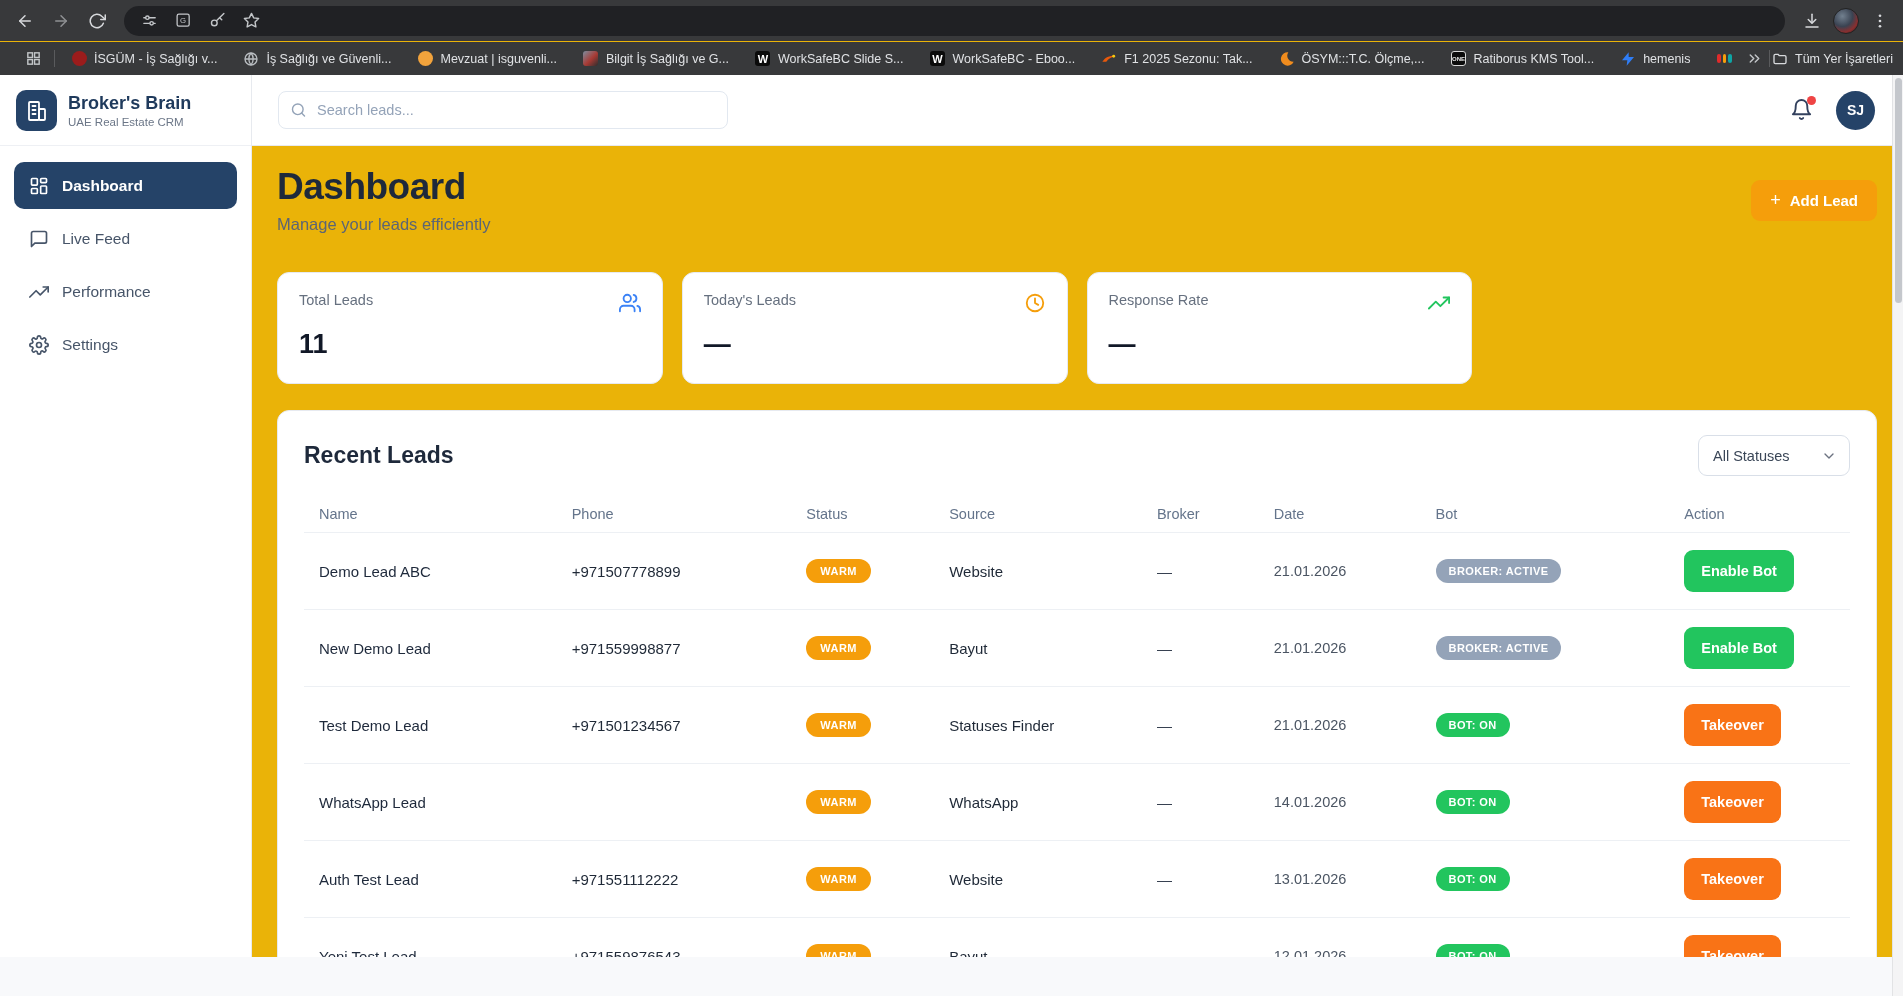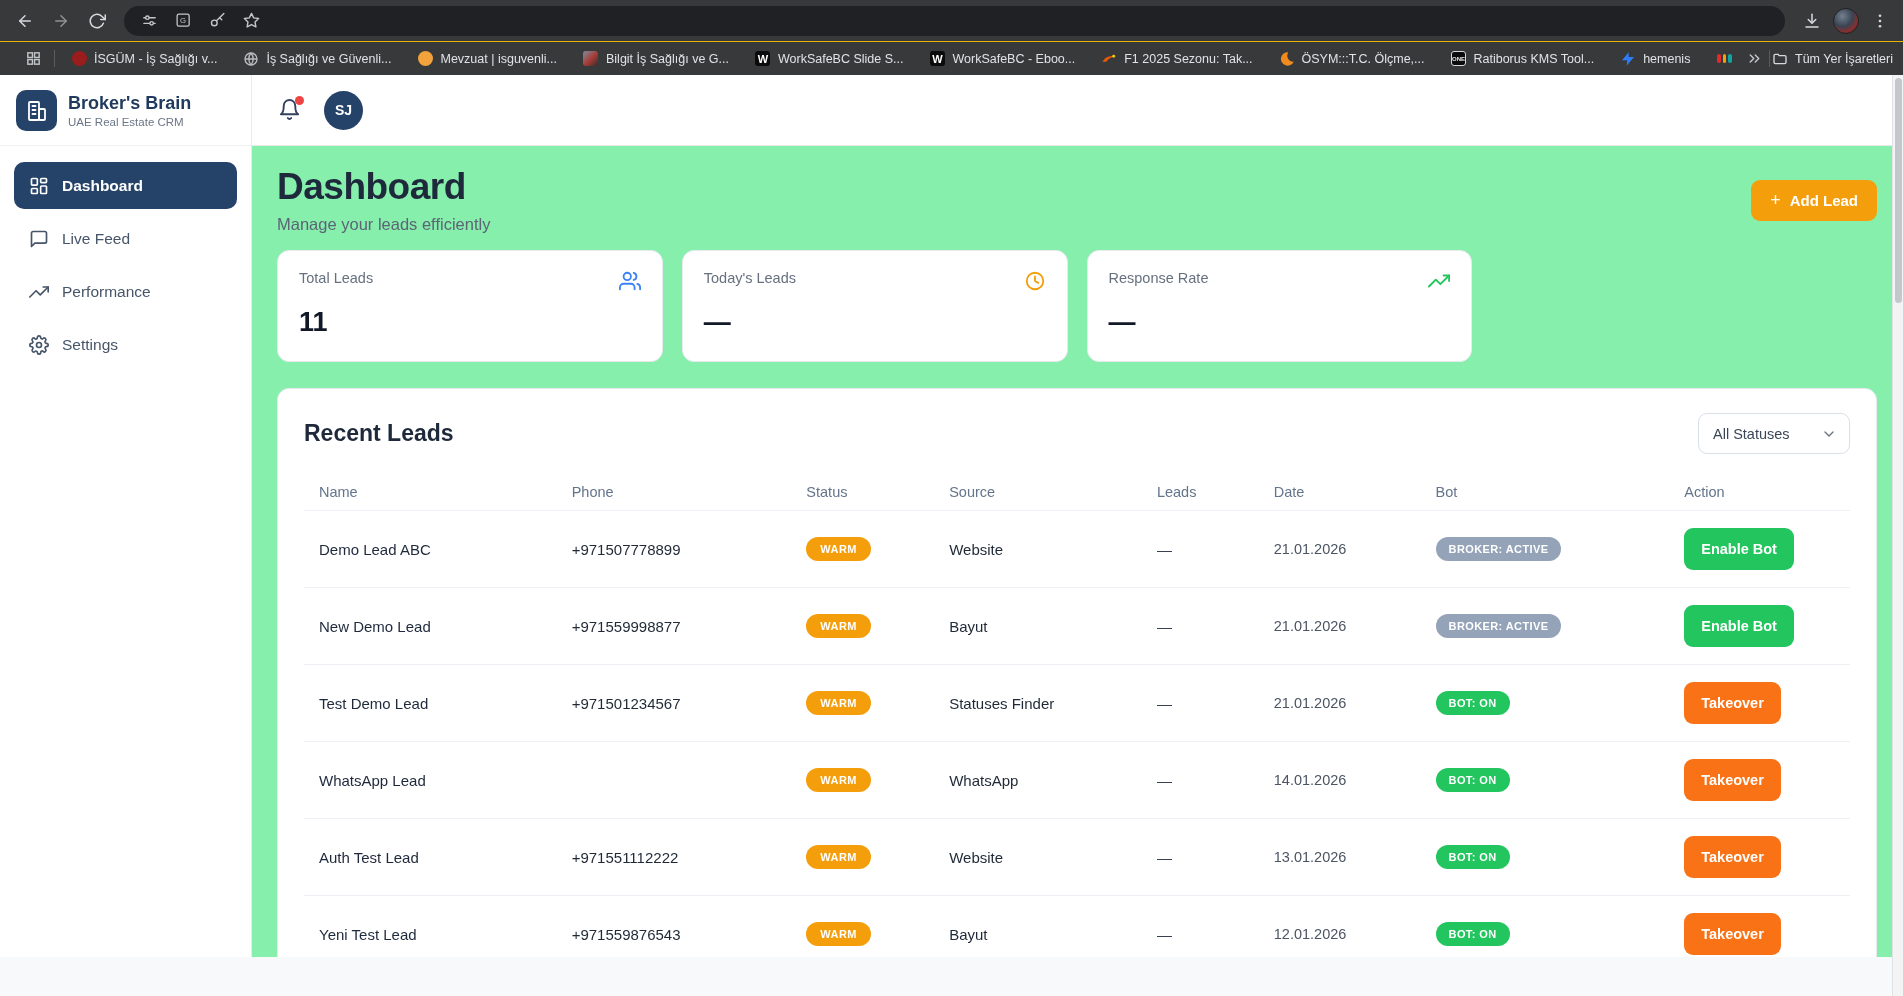--- a/index.html
+++ b/index.html
@@ -28,21 +28,21 @@
   .fv { width:15px; height:15px; border-radius:50%; display:inline-block; flex:none; }
   .fv.sq { border-radius:3px; }
   .wbadge { background:#0b0b0b; color:#fff; font-size:11px; font-weight:700; display:flex; align-items:center; justify-content:center; }
   .onebadge { background:#0b0b0b; color:#e8e8e8; font-size:6px; font-weight:700; display:flex; align-items:center; justify-content:center; border:1px solid #d9d9d9; }
   .dots { display:flex; gap:2px; align-items:center; }
   .dots i { width:4px; height:9px; border-radius:2px; display:inline-block; }
   .fvi { width:16px; height:16px; display:block; }
   .bm-right { display:flex; align-items:center; gap:2px; flex:none; color:#d7d9dc; }
 
   
-  .app { display:flex; height:882px; background:#86efac; }
+  .app { display:flex; height:882px; background:#eab308; }
 
   .sidebar { width:252px; background:#ffffff; border-right:1px solid #e7eaef; flex:none; display:flex; flex-direction:column; }
   .brand { display:flex; align-items:center; gap:11px; padding:15px 16px 14px 16px; border-bottom:1px solid #eef0f4; height:71px; }
   .brand-logo { width:41px; height:41px; border-radius:10px; background:#254368; display:flex; align-items:center; justify-content:center; flex:none; }
   .brand-logo svg { width:24px; height:24px; }
   .brand-name { font-size:18px; font-weight:700; color:#1f3a5c; line-height:1.15; }
   .brand-sub { font-size:11.5px; color:#6b7687; margin-top:2px; }
   .nav { padding:16px 0 0 0; }
   .nav-item { margin:0 14px 6px 14px; height:47px; border-radius:10px; padding:0 15px; display:flex; align-items:center; gap:13px; font-size:15.5px; font-weight:500; color:#475569; cursor:pointer; }
   .nav-item.active { background:#254368; color:#ffffff; font-weight:600; }
@@ -60,21 +60,21 @@
   .bell-dot { position:absolute; top:-2px; right:-2px; width:9px; height:9px; border-radius:50%; background:#ef4444; }
   .user-avatar { width:39px; height:39px; border-radius:50%; background:#254368; color:#fff; font-size:14px; font-weight:700; display:flex; align-items:center; justify-content:center; cursor:pointer; }
 
   .content { flex:1; padding:20px 26px 0 25px; overflow:hidden; }
   .page-head { display:flex; align-items:center; justify-content:space-between; }
   .page-title { font-size:37px; font-weight:800; color:#1e293b; letter-spacing:-0.5px; }
   .page-sub { font-size:16.5px; color:#5b6575; margin-top:7px; }
   .add-lead-btn { background:#f59e0b; color:#fff; border:none; height:41px; padding:0 19px; border-radius:9px; font-size:15px; font-weight:600; display:flex; align-items:center; gap:9px; cursor:pointer; font-family:inherit; }
   .add-lead-btn .plus { font-size:18px; font-weight:500; line-height:1; }
 
-  .stats { display:grid; grid-template-columns:repeat(4,1fr); gap:19px; margin-top:16px; }
+  .stats { display:grid; grid-template-columns:repeat(4,1fr); gap:19px; margin-top:38px; }
   .stat-card { background:#fff; border:1px solid #e7eaf0; border-radius:12px; padding:19px 21px; height:112px; }
   .stat-top { display:flex; align-items:flex-start; justify-content:space-between; }
   .stat-label { font-size:14.5px; color:#66707f; }
   .stat-icon .ic { width:22px; height:22px; }
   .stat-value { font-size:27px; font-weight:800; color:#111827; margin-top:15px; }
 
   .leads-card { background:#fff; border:1px solid #e7eaf0; border-radius:12px; margin-top:26px; height:630px; overflow:hidden; }
   .leads-head { display:flex; align-items:center; justify-content:space-between; padding:24px 26px 20px 26px; }
   .leads-title { font-size:23px; font-weight:700; color:#1e293b; }
   .status-select { width:152px; height:41px; border:1px solid #d9dfe8; border-radius:9px; padding:0 12px 0 14px; display:flex; align-items:center; justify-content:space-between; color:#3a4657; font-size:14.5px; cursor:pointer; background:#fff; }
@@ -331,20 +331,27 @@
             </svg>
           </span>
           <span>Settings</span>
         </div>
       </nav>
   </aside>
 
   <div class="main">
 
     <header class="topbar">
+      <div class="search-wrap">
+        <svg class="ic" viewBox="0 0 24 24" fill="none" stroke="currentColor" stroke-width="2" stroke-linecap="round">
+            <circle cx="11" cy="11" r="7.5"></circle>
+            <line x1="20.5" y1="20.5" x2="16.3" y2="16.3"></line>
+          </svg>
+        <input class="search-input" type="text" placeholder="Search leads..." style="">
+      </div>
       <div class="topbar-right">
         <div class="bell-wrap">
           <svg class="ic" viewBox="0 0 24 24" fill="none" stroke="currentColor" stroke-width="2" stroke-linecap="round" stroke-linejoin="round">
               <path d="M18 8A6 6 0 0 0 6 8c0 7-3 9-3 9h18s-3-2-3-9"></path>
               <path d="M13.73 21a2 2 0 0 1-3.46 0"></path>
             </svg>
           <span class="bell-dot"></span>
         </div>
         <div class="user-avatar">SJ</div>
       </div>
@@ -412,21 +419,21 @@
                 <polyline points="6 9 12 15 18 9"></polyline>
               </svg>
           </div>
         </div>
         <div class="table">
           <div class="trow thead">
               <div class="tcell">Name</div>
               <div class="tcell">Phone</div>
               <div class="tcell">Status</div>
               <div class="tcell">Source</div>
-              <div class="tcell">Leads</div>
+              <div class="tcell">Broker</div>
               <div class="tcell">Date</div>
               <div class="tcell">Bot</div>
               <div class="tcell">Action</div>
             </div>
           <div>
               <div class="trow tr">
                 <div class="tcell c-name">Demo Lead ABC</div>
                 <div class="tcell">+971507778899</div>
                 <div class="tcell"><span class="pill" style="background: rgb(245, 158, 11);">WARM</span></div>
                 <div class="tcell">Website</div>

